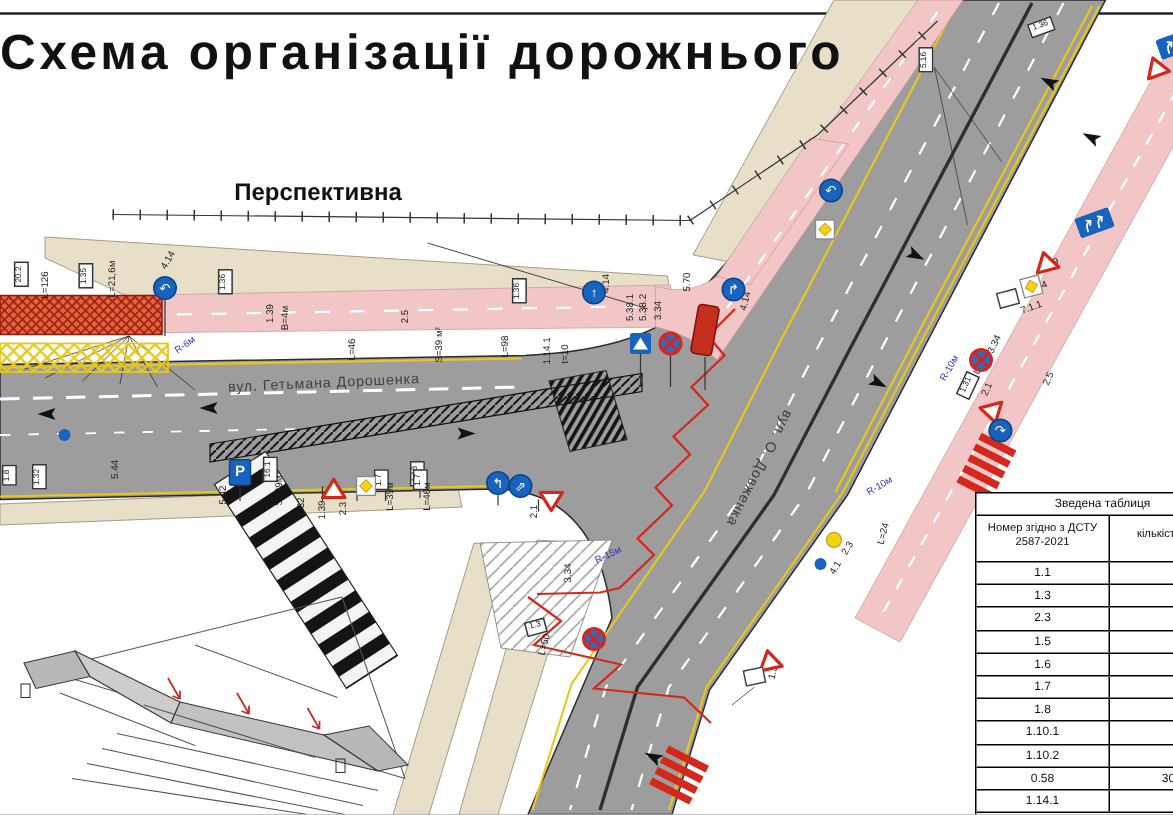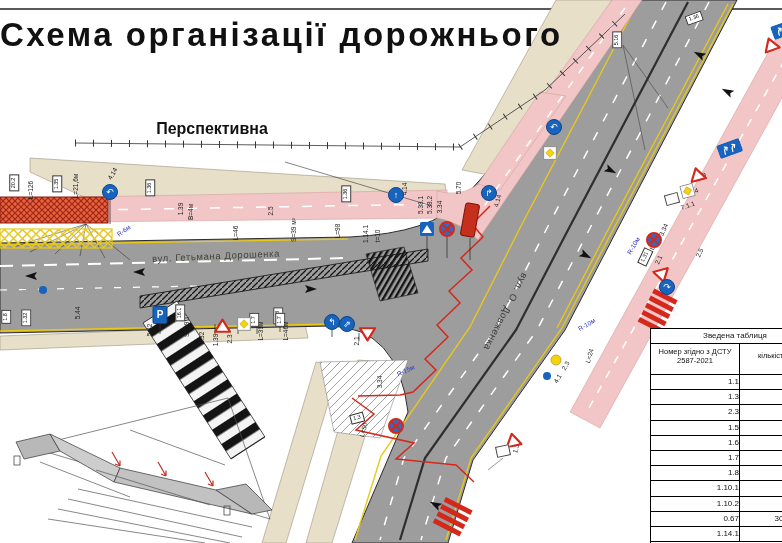--- a/index.html
+++ b/index.html
@@ -43,21 +43,21 @@
   .s-dot-y{width:9px;height:9px;border-radius:50%;background:#f2d40c;border:1px solid #c7a53a;}
   .s-dot-b{width:8px;height:8px;border-radius:50%;background:#1763be;}
 
   .sum-table{position:absolute;left:650px;top:328px;width:131px;height:214px;overflow:hidden;z-index:9;
              background:#fff;border-left:1.5px solid #000;border-top:1.5px solid #000;color:#111;}
   .st-title{width:168px;height:14px;line-height:14px;border-bottom:1px solid #000;font-size:8px;text-align:center;}
   .st-head{display:flex;width:168px;height:30px;border-bottom:1px solid #000;}
   .st-c1{width:88px;border-right:1px solid #000;font-size:7.5px;text-align:center;padding-top:3px;line-height:1.25;}
   .st-c2{width:78px;font-size:7.5px;text-align:center;padding-top:7px;line-height:1.25;}
   .st-row{display:flex;width:168px;height:14.2px;border-bottom:1px solid #000;}
-  .st-code{width:88px;border-right:1px solid #000;font-size:8px;text-align:right;line-height:14px;}
+  .st-code{width:88px;border-right:1px solid #000;font-size:8px;text-align:center;line-height:14px;}
   .st-qty{width:78px;font-size:8px;text-align:center;line-height:14px;}
 </style>
 </head>
 <body>
 
 <div class="stage">
 
   <svg width="782" height="543" viewBox="0 0 782 543">
     <defs>
       <pattern id="hatchB" width="6" height="6" patternUnits="userSpaceOnUse">
@@ -418,21 +418,21 @@
         </div>
         <div class="st-row">
           <div class="st-code">1.10.1</div>
           <div class="st-qty"></div>
         </div>
         <div class="st-row">
           <div class="st-code">1.10.2</div>
           <div class="st-qty"></div>
         </div>
         <div class="st-row">
-          <div class="st-code">0.67</div>
+          <div class="st-code">0.58</div>
           <div class="st-qty">30</div>
         </div>
         <div class="st-row">
           <div class="st-code">1.14.1</div>
           <div class="st-qty"></div>
         </div>
       </div>
   </div>
 
 </div>

